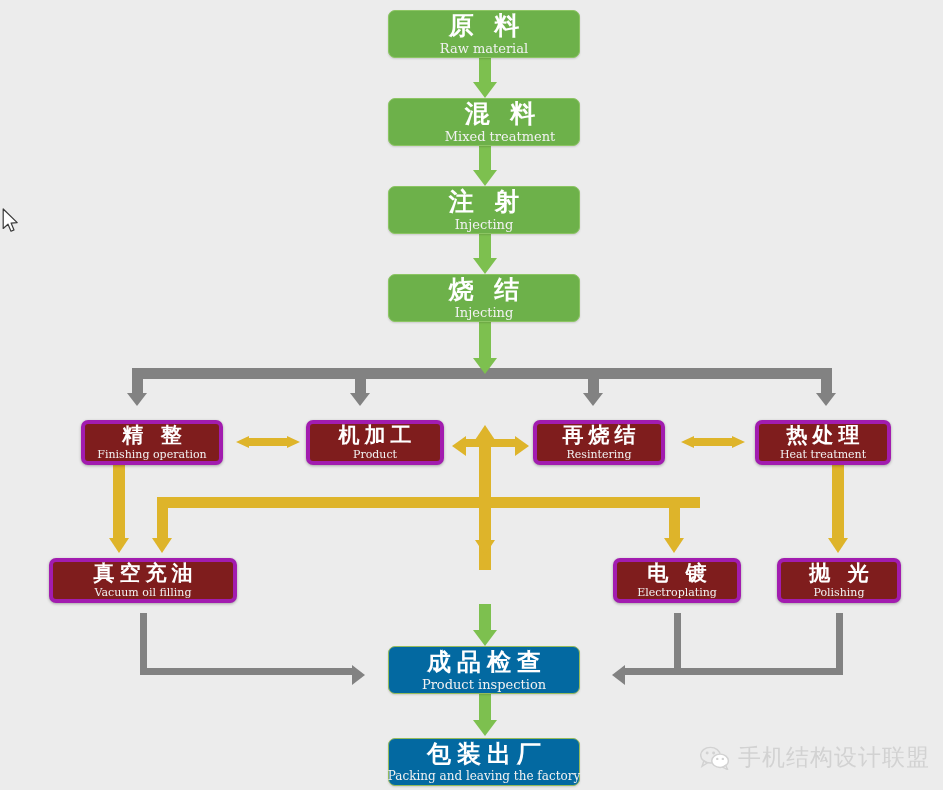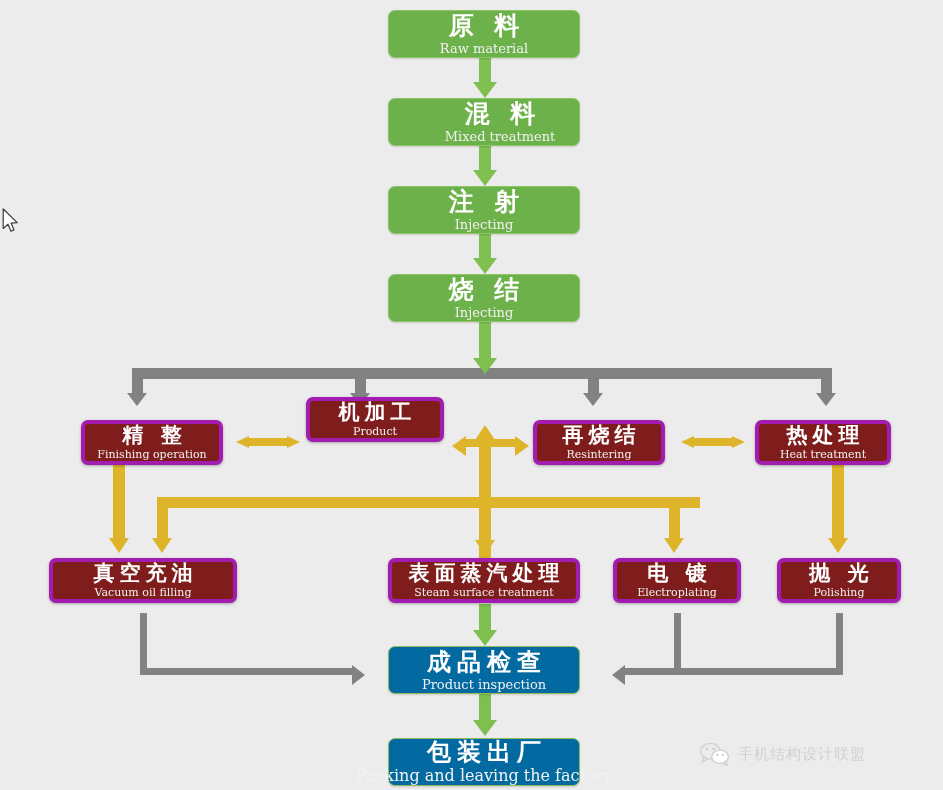--- a/index.html
+++ b/index.html
@@ -110,21 +110,21 @@
   .dbl .hl { left: 0;  border-right: 13px solid #deb42a; }
   .dbl .hr { right: 0; border-left: 13px solid #deb42a; }
 
   
   #watermark {
     position: absolute;
     display: flex;
     align-items: center;
     gap: 8px;
     color: #d2d2d2;
-    font-size: 15px;
+    font-size: 23px;
     letter-spacing: 1px;
     white-space: nowrap;
     z-index: 9;
     user-select: none;
   }
   #watermark .wm-text { font-family: "DejaVu Sans", "Liberation Sans", sans-serif; }
 
   
   #cursor { position: absolute; z-index: 20; }
 </style>
@@ -191,21 +191,21 @@
     <span class="cn">精 整</span>
     <span class="en">Finishing operation</span>
   </div>
 
   <div class="dbl" style="left:236px; top:436px; width:64px;">
     <div class="hl"></div>
     <div class="bar"></div>
     <div class="hr"></div>
   </div>
 
-  <div class="node dark" style="left:306px; top:397px; width:138px; height:45px;text-align:right;">
+  <div class="node dark" style="left:306px; top:420px; width:138px; height:45px;text-align:right;">
     <span class="cn">机加工</span>
     <span class="en">Product</span>
   </div>
 
   <div class="arrow left yellow" style="left:452px; top:436px;"></div>
   <div class="seg h yellow" style="left:466px; top:439px; width:24px; height:8px;"></div>
 
   <div class="arrow up yellow" style="left:475px; top:425px;"></div>
   <div class="seg v yellow" style="left:479px; top:438px; width:12px; height:132px;"></div>
   <div class="arrow down yellow" style="left:475px; top:540px;"></div>
@@ -241,24 +241,20 @@
   <div class="arrow down yellow" style="left:664px; top:538px;"></div>
 
   <div class="seg v yellow" style="left:832px; top:465px; width:12px; height:75px;"></div>
   <div class="arrow down yellow" style="left:828px; top:538px;"></div>
 
   <div class="node dark" style="left:49px; top:558px; width:188px; height:45px;">
     <span class="cn">真空充油</span>
     <span class="en">Vacuum oil filling</span>
   </div>
 
-  <div class="node dark" style="left:388px; top:558px; width:192px; height:45px;">
-    <span class="cn">表面蒸汽处理</span>
-    <span class="en">Steam surface treatment</span>
-  </div>
 
   <div class="node dark" style="left:777px; top:558px; width:124px; height:45px;">
     <span class="cn">抛 光</span>
     <span class="en">Polishing</span>
   </div>
 
   <div class="node dark" style="left:613px; top:558px; width:128px; height:45px;">
     <span class="cn">电 镀</span>
     <span class="en">Electroplating</span>
   </div>
@@ -282,21 +278,21 @@
     <span class="en">Product inspection</span>
   </div>
 
   <div class="gflow" style="left:473px; top:694px; width:24px; height:42px;">
     <div class="stem" style="height:26px;"></div>
     <div class="head" style="top:26px;"></div>
   </div>
 
   <div class="node olive" style="left:388px; top:738px; width:192px; height:48px;">
     <span class="cn">包装出厂</span>
-    <span class="en" style="font-size:16px;">Packing and leaving the factory</span>
+    <span class="en" style="font-size:12px;">Packing and leaving the factory</span>
   </div>
 
   <div id="watermark" style="left:700px; top:742px;">
     <span style="display:inline-block;width:30px;height:24px;">
       <svg viewBox="0 0 32 26" width="30" height="24" aria-hidden="true">
         <ellipse cx="11" cy="10" rx="10.5" ry="8.5" fill="none" stroke="#d2d2d2" stroke-width="1.6"></ellipse>
         <path d="M4 16 L2 22 L7.5 18.5 Z" fill="none" stroke="#d2d2d2" stroke-width="1.6"></path>
         <circle cx="7.5" cy="7.5" r="1.6" fill="#d2d2d2"></circle>
         <circle cx="14.5" cy="7.5" r="1.6" fill="#d2d2d2"></circle>
         <ellipse cx="21.5" cy="16" rx="9" ry="7.2" fill="#ffffff" stroke="#d2d2d2" stroke-width="1.6"></ellipse>

